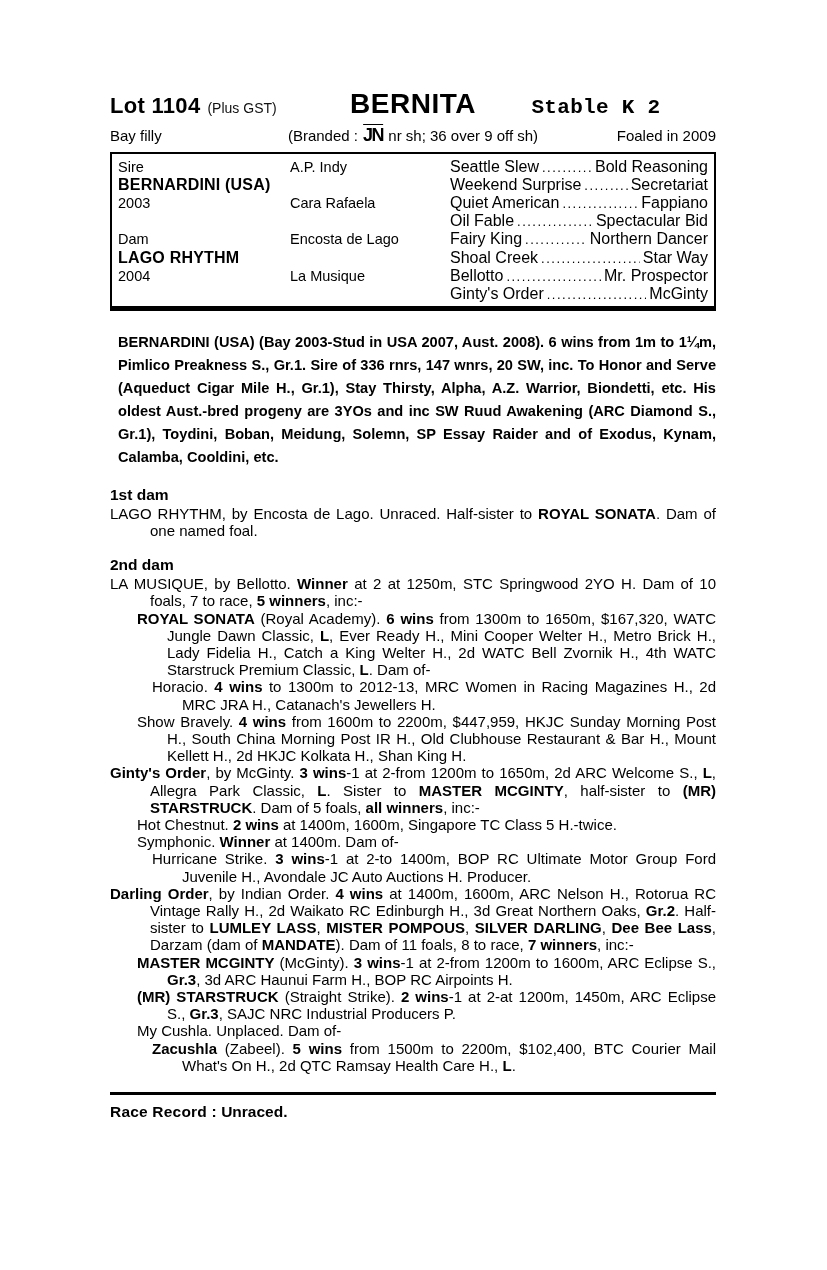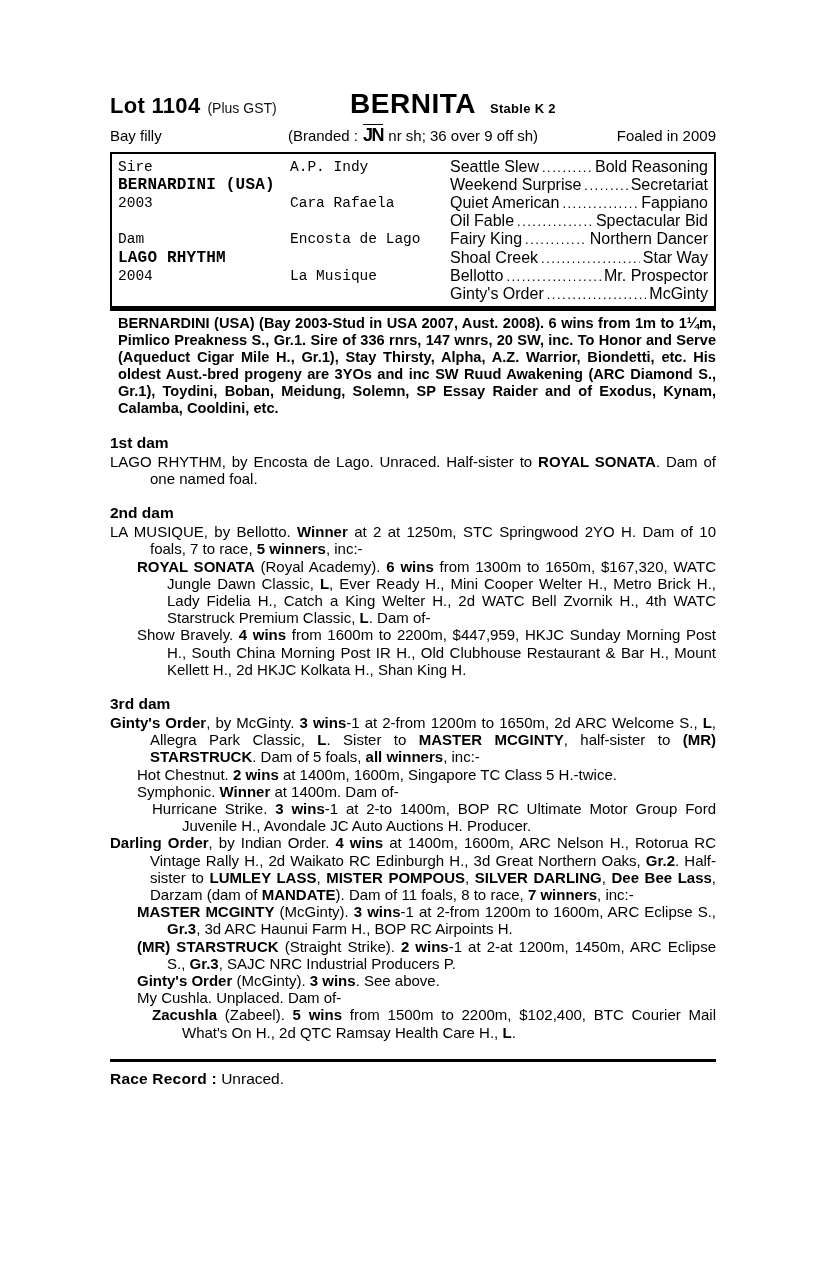--- a/index.html
+++ b/index.html
@@ -5,66 +5,66 @@
   html,body{margin:0;padding:0;}
   body{
     width:827px;height:1270px;background:#ffffff;color:#000;
     font-family:"Liberation Sans", sans-serif;
     -webkit-font-smoothing:antialiased;
   }
   .page{width:606px;margin-left:110px;padding-top:85px;}
 
   
   .account{font-weight:bold;font-size:15px;text-align:center;letter-spacing:.2px;}
-  .lot-row{display:grid;grid-template-columns:1fr auto 1fr;align-items:baseline;margin-top:3px;gap:14px;}
+  .lot-row{display:grid;grid-template-columns:1fr auto 1fr;align-items:baseline;margin-top:3px;}
   .lot-left{display:flex;align-items:baseline;}
   .lot-label{font-weight:bold;font-size:22px;letter-spacing:.3px;}
   .lot-note{font-size:14px;margin-left:7px;color:#111;}
   .horse-name{font-weight:bold;font-size:28px;text-align:center;letter-spacing:.5px;}
-  .stable{font-weight:bold;font-size:13px;text-align:left;letter-spacing:.3px;}
+  .stable{font-weight:bold;font-size:21px;text-align:center;letter-spacing:.3px;font-family:Liberation Mono, monospace;}
   .desc-row{display:grid;grid-template-columns:1fr auto 1fr;align-items:baseline;margin-top:5px;font-size:15px;}
   .desc-left{text-align:left;}
   .desc-center{text-align:center;}
   .desc-right{text-align:right;}
   .brand{font-weight:bold;font-size:18px;letter-spacing:-1.5px;text-decoration:overline;padding:0 1px;}
 
   
   .ped-table{
     margin-top:6px;border:2px solid #000;border-bottom:5px solid #000;
     padding:4px 6px 3px 6px;
     display:grid;grid-template-columns:172px 160px 1fr;grid-auto-rows:18.1px;
     align-items:center;
   }
-  .ped-cell{font-size:14.5px;line-height:18px;white-space:nowrap;font-family:Liberation Mono, monospace;}
+  .ped-cell{font-size:14.5px;line-height:18px;white-space:nowrap;}
   .ped-name{font-weight:bold;font-size:16px;letter-spacing:.2px;}
   .anc-line{display:flex;align-items:baseline;font-size:16px;overflow:hidden;}
   .anc-leader{flex:1;overflow:hidden;white-space:nowrap;margin:0 3px;color:#000;}
   .anc-leader::after{content:"....................................................................";letter-spacing:1.5px;font-size:13px;}
   .c1{grid-column:1;} .c2{grid-column:2;} .c3{grid-column:3;}
 
   
   .sire-para{
-    margin:4px 0 0 0;padding-left:8px;
-    font-weight:bold;font-size:14.6px;line-height:17px;text-align:justify;
+    margin:20px 0 0 0;padding-left:8px;
+    font-weight:bold;font-size:14.6px;line-height:23px;text-align:justify;
   }
   .sire-para b{font-weight:bold;}
 
   
   .dam-heading{font-weight:bold;font-size:15.5px;margin:17px 0 1px 0;}
   .entry{font-size:15px;line-height:17.2px;text-align:justify;margin:0;}
   .entry b{font-weight:bold;}
   .lvl0{padding-left:40px;text-indent:-40px;}
   .lvl1{padding-left:57px;text-indent:-30px;}
   .lvl2{padding-left:72px;text-indent:-30px;}
 
   
   .race-rule{border:none;border-top:3px solid #000;margin:18px 0 0 0;}
   .race-record{margin-top:8px;font-size:15.5px;}
   .race-label{font-weight:bold;letter-spacing:.2px;}
-  .race-value{font-weight:normal;}
+  .race-value{font-weight:bold;}
 </style>
 </head>
 <body>
 
 <div class="page">
 
 
   <div class="lot-row">
     <div class="lot-left">
       <span class="lot-label">Lot 1104</span>
@@ -149,34 +149,33 @@
 
   <div>
       <section>
         <h3 class="dam-heading">1st dam</h3>
         <p class="entry lvl0"><span>LAGO RHYTHM, by Encosta de Lago. Unraced. Half-sister to </span><b>ROYAL SONATA</b><span>. Dam of one named foal.</span></p>
       </section>
       <section>
         <h3 class="dam-heading">2nd dam</h3>
         <p class="entry lvl0"><span>LA MUSIQUE, by Bellotto. </span><b>Winner</b><span> at 2 at 1250m, STC Springwood 2YO H. Dam of 10 foals, 7 to race, </span><b>5 winners</b><span>, inc:-</span></p>
         <p class="entry lvl1"><b>ROYAL SONATA</b><span> (Royal Academy). </span><b>6 wins</b><span> from 1300m to 1650m, $167,320, WATC Jungle Dawn Classic, </span><b>L</b><span>, Ever Ready H., Mini Cooper Welter H., Metro Brick H., Lady Fidelia H., Catch a King Welter H., 2d WATC Bell Zvornik H., 4th WATC Starstruck Premium Classic, </span><b>L</b><span>. Dam of-</span></p>
+        <p class="entry lvl2"><span>Horacio. </span><b>4 wins</b><span> to 1300m to 2012-13, MRC Women in Racing Magazines H., 2d MRC JRA H., Catanach's Jewellers H.</span></p>
         <p class="entry lvl1"><span>Show Bravely. </span><b>4 wins</b><span> from 1600m to 2200m, $447,959, HKJC Sunday Morning Post H., South China Morning Post IR H., Old Clubhouse Restaurant &amp; Bar H., Mount Kellett H., 2d HKJC Kolkata H., Shan King H.</span></p>
       </section>
       <section>
-        <h3 class="dam-heading">3rd dam</h3>
         <p class="entry lvl0"><b>Ginty's Order</b><span>, by McGinty. </span><b>3 wins</b><span>-1 at 2-from 1200m to 1650m, 2d ARC Welcome S., </span><b>L</b><span>, Allegra Park Classic, </span><b>L</b><span>. Sister to </span><b>MASTER MCGINTY</b><span>, half-sister to </span><b>(MR) STARSTRUCK</b><span>. Dam of 5 foals, </span><b>all winners</b><span>, inc:-</span></p>
         <p class="entry lvl1"><span>Hot Chestnut. </span><b>2 wins</b><span> at 1400m, 1600m, Singapore TC Class 5 H.-twice.</span></p>
         <p class="entry lvl1"><span>Symphonic. </span><b>Winner</b><span> at 1400m. Dam of-</span></p>
         <p class="entry lvl2"><span>Hurricane Strike. </span><b>3 wins</b><span>-1 at 2-to 1400m, BOP RC Ultimate Motor Group Ford Juvenile H., Avondale JC Auto Auctions H. Producer.</span></p>
       </section>
       <section>
         <p class="entry lvl0"><b>Darling Order</b><span>, by Indian Order. </span><b>4 wins</b><span> at 1400m, 1600m, ARC Nelson H., Rotorua RC Vintage Rally H., 2d Waikato RC Edinburgh H., 3d Great Northern Oaks, </span><b>Gr.2</b><span>. Half-sister to </span><b>LUMLEY LASS</b><span>, </span><b>MISTER POMPOUS</b><span>, </span><b>SILVER DARLING</b><span>, </span><b>Dee Bee Lass</b><span>, Darzam (dam of </span><b>MANDATE</b><span>). Dam of 11 foals, 8 to race, </span><b>7 winners</b><span>, inc:-</span></p>
         <p class="entry lvl1"><b>MASTER MCGINTY</b><span> (McGinty). </span><b>3 wins</b><span>-1 at 2-from 1200m to 1600m, ARC Eclipse S., </span><b>Gr.3</b><span>, 3d ARC Haunui Farm H., BOP RC Airpoints H.</span></p>
         <p class="entry lvl1"><b>(MR) STARSTRUCK</b><span> (Straight Strike). </span><b>2 wins</b><span>-1 at 2-at 1200m, 1450m, ARC Eclipse S., </span><b>Gr.3</b><span>, SAJC NRC Industrial Producers P.</span></p>
-        <p class="entry lvl1"><b>Ginty's Order</b><span> (McGinty). </span><b>3 wins</b><span>. See above.</span></p>
         <p class="entry lvl1"><span>My Cushla. Unplaced. Dam of-</span></p>
         <p class="entry lvl2"><b>Zacushla</b><span> (Zabeel). </span><b>5 wins</b><span> from 1500m to 2200m, $102,400, BTC Courier Mail What's On H., 2d QTC Ramsay Health Care H., </span><b>L</b><span>.</span></p>
       </section>
     </div>
 
   <hr class="race-rule">
   <div class="race-record">
     <span class="race-label">Race Record :</span>
     <span class="race-value"> <span>Unraced.</span></span>
   </div>

